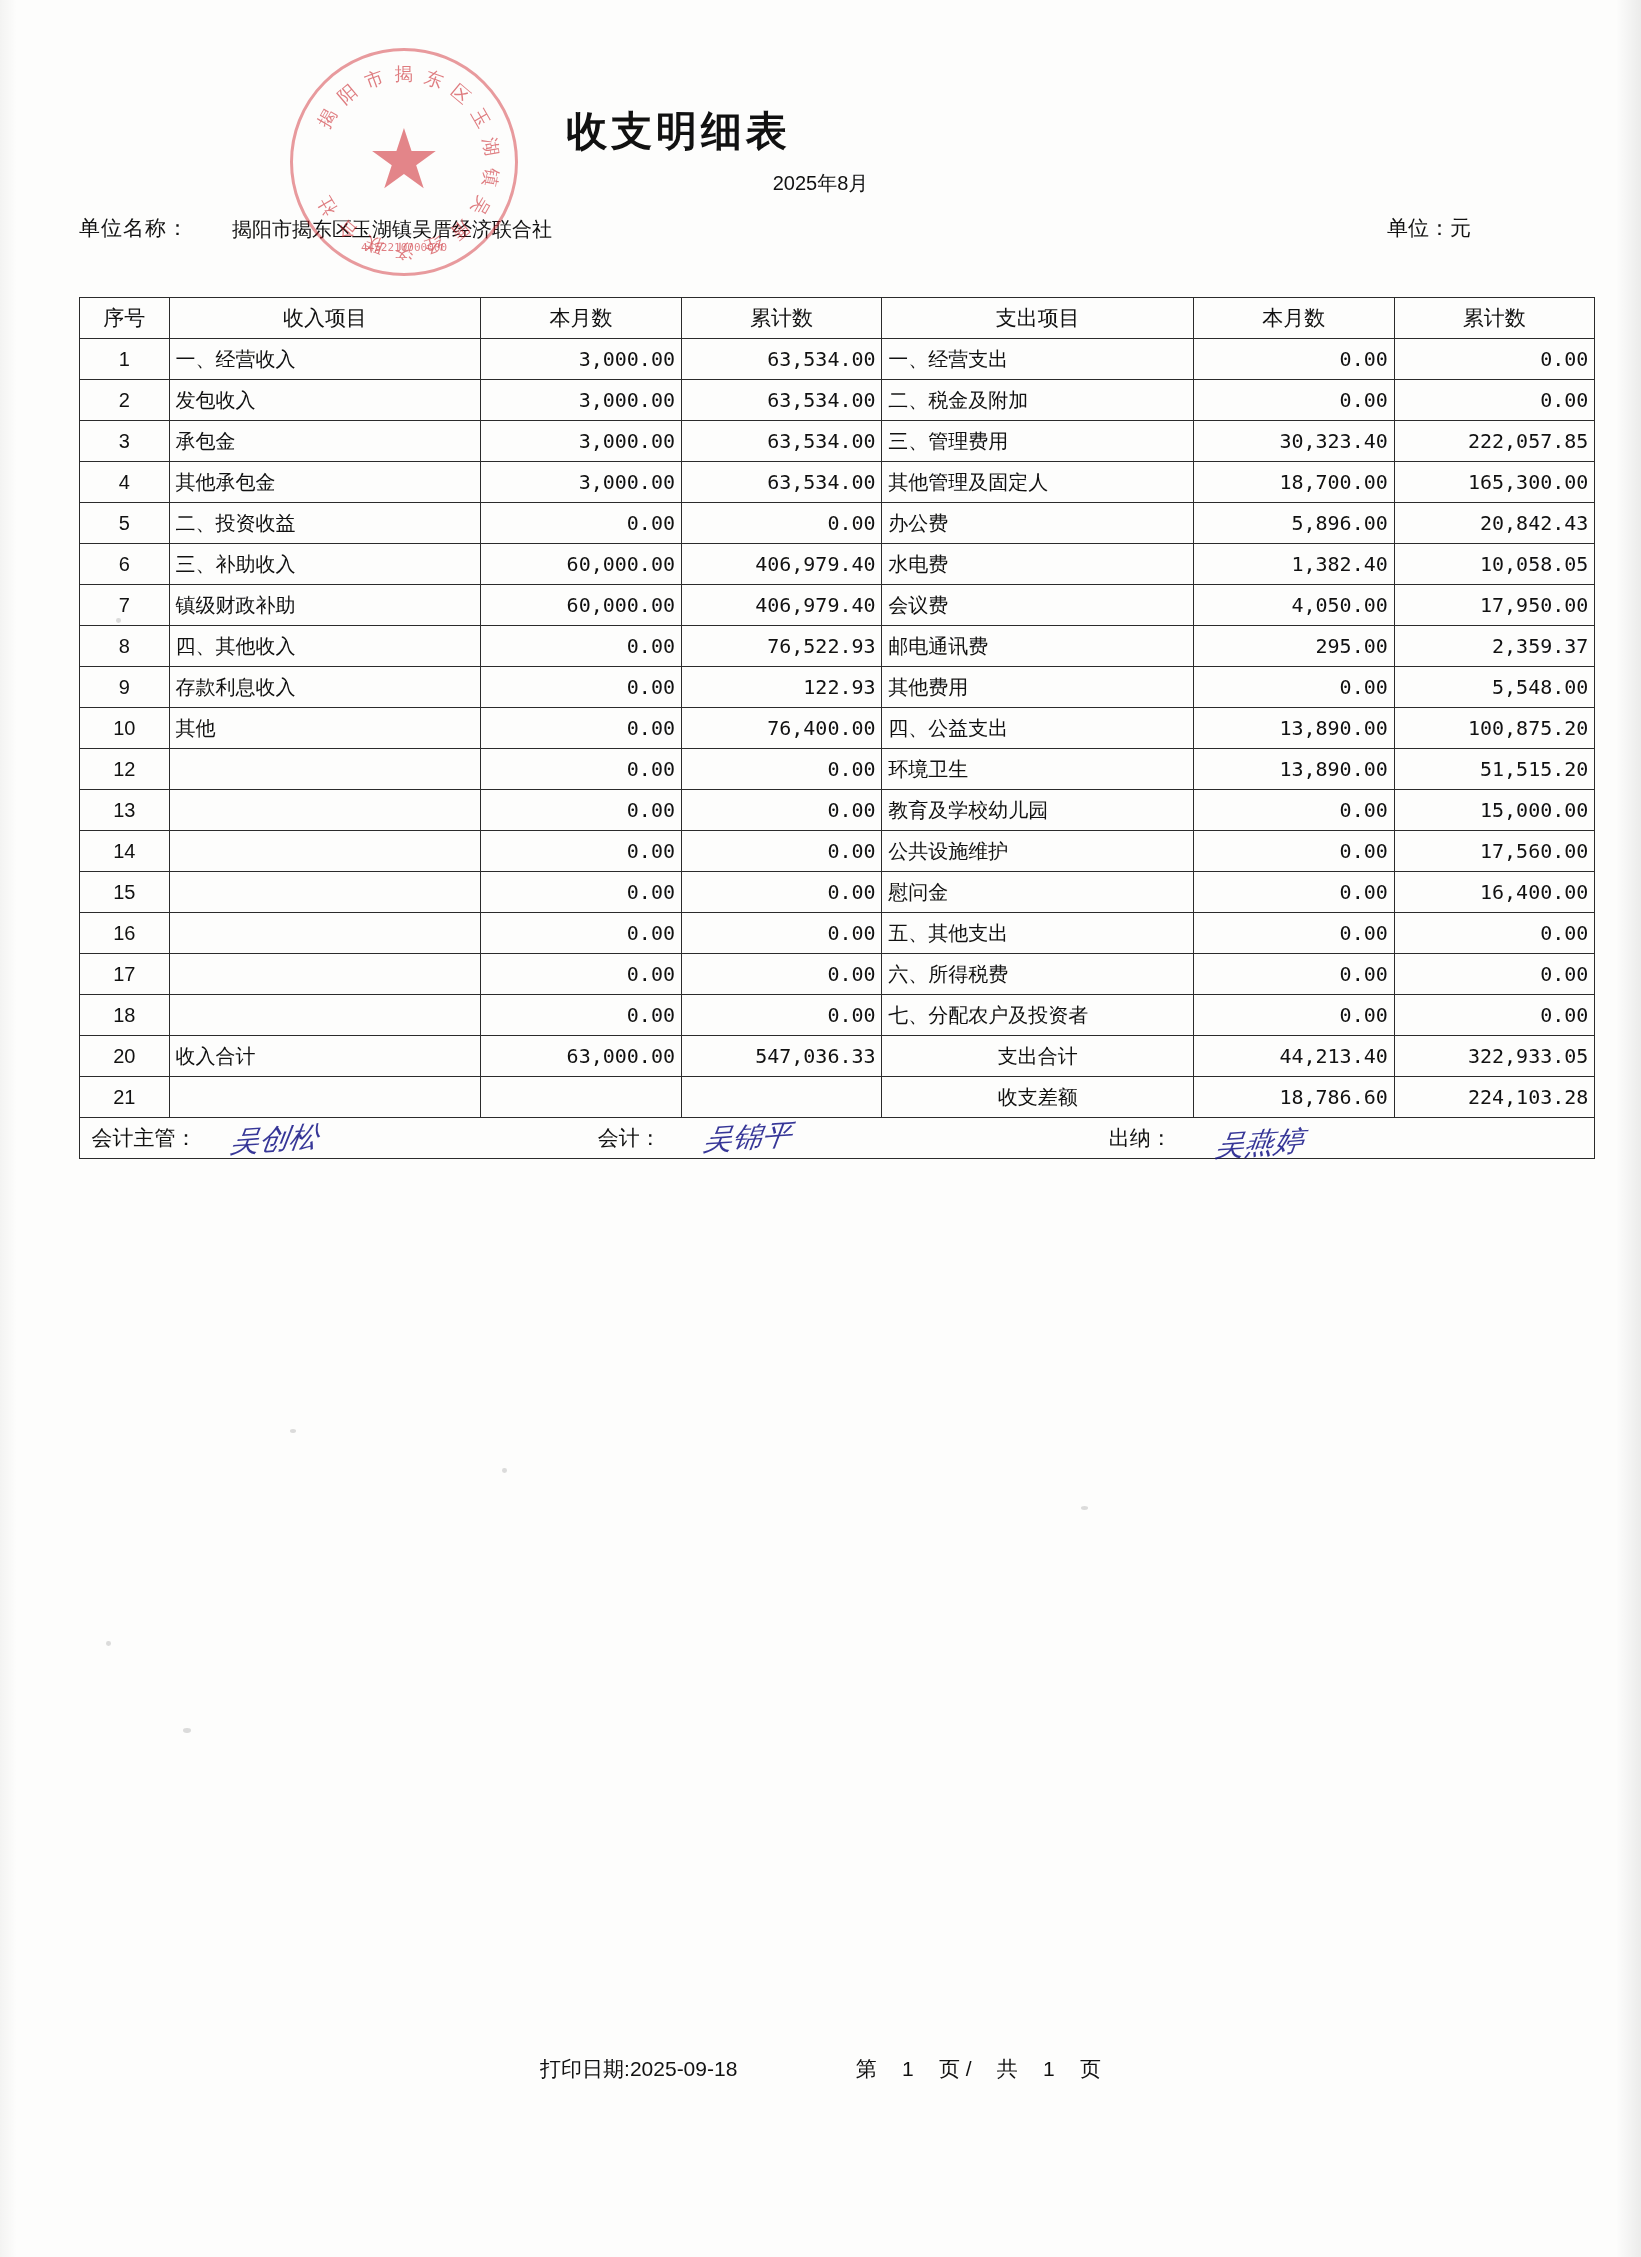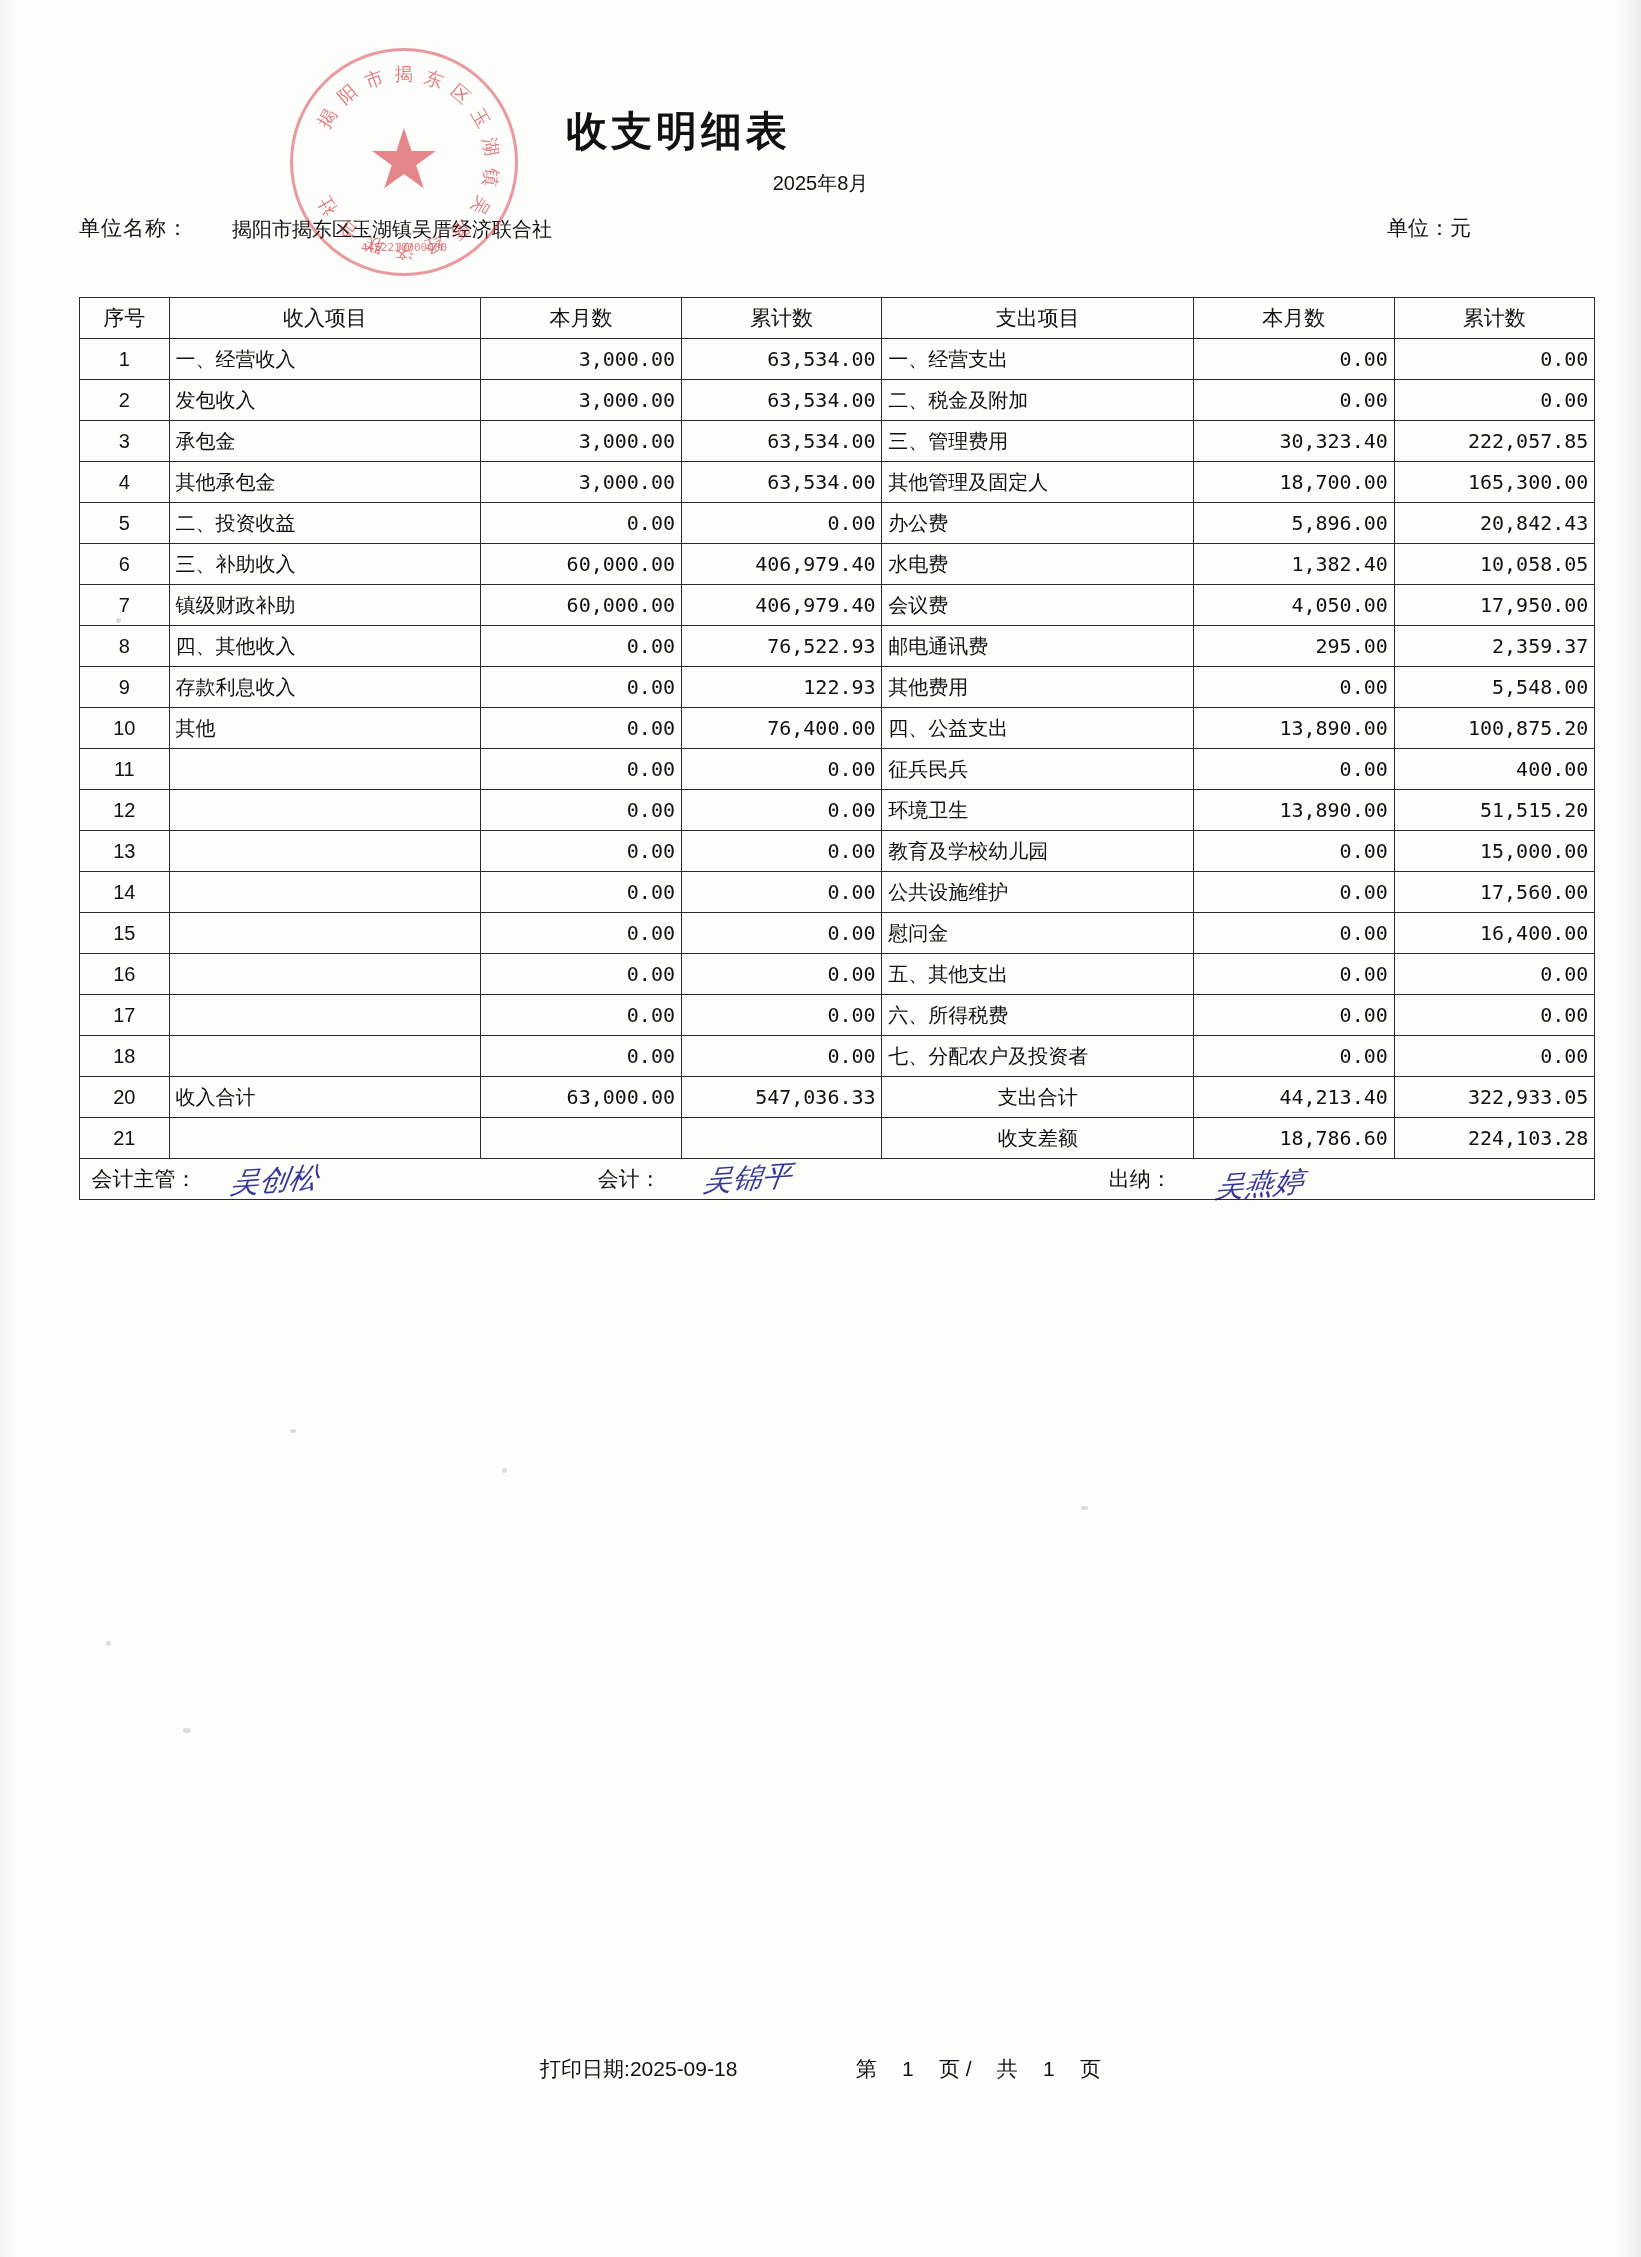--- a/index.html
+++ b/index.html
@@ -341,29 +341,20 @@
         <tr>
           <td class="c-seq">10</td>
           <td class="c-inc-item ind2">其他</td>
           <td class="c-num">0.00</td>
           <td class="c-num">76,400.00</td>
           <td class="c-exp-item ind1">四、公益支出</td>
           <td class="c-num">13,890.00</td>
           <td class="c-num">100,875.20</td>
         </tr>
         <tr>
-          <td class="c-seq">11</td>
-          <td class="c-inc-item ind1"></td>
-          <td class="c-num">0.00</td>
-          <td class="c-num">0.00</td>
-          <td class="c-exp-item ind2">征兵民兵</td>
-          <td class="c-num">0.00</td>
-          <td class="c-num">400.00</td>
-        </tr>
-        <tr>
           <td class="c-seq">12</td>
           <td class="c-inc-item ind1"></td>
           <td class="c-num">0.00</td>
           <td class="c-num">0.00</td>
           <td class="c-exp-item ind2">环境卫生</td>
           <td class="c-num">13,890.00</td>
           <td class="c-num">51,515.20</td>
         </tr>
         <tr>
           <td class="c-seq">13</td>

